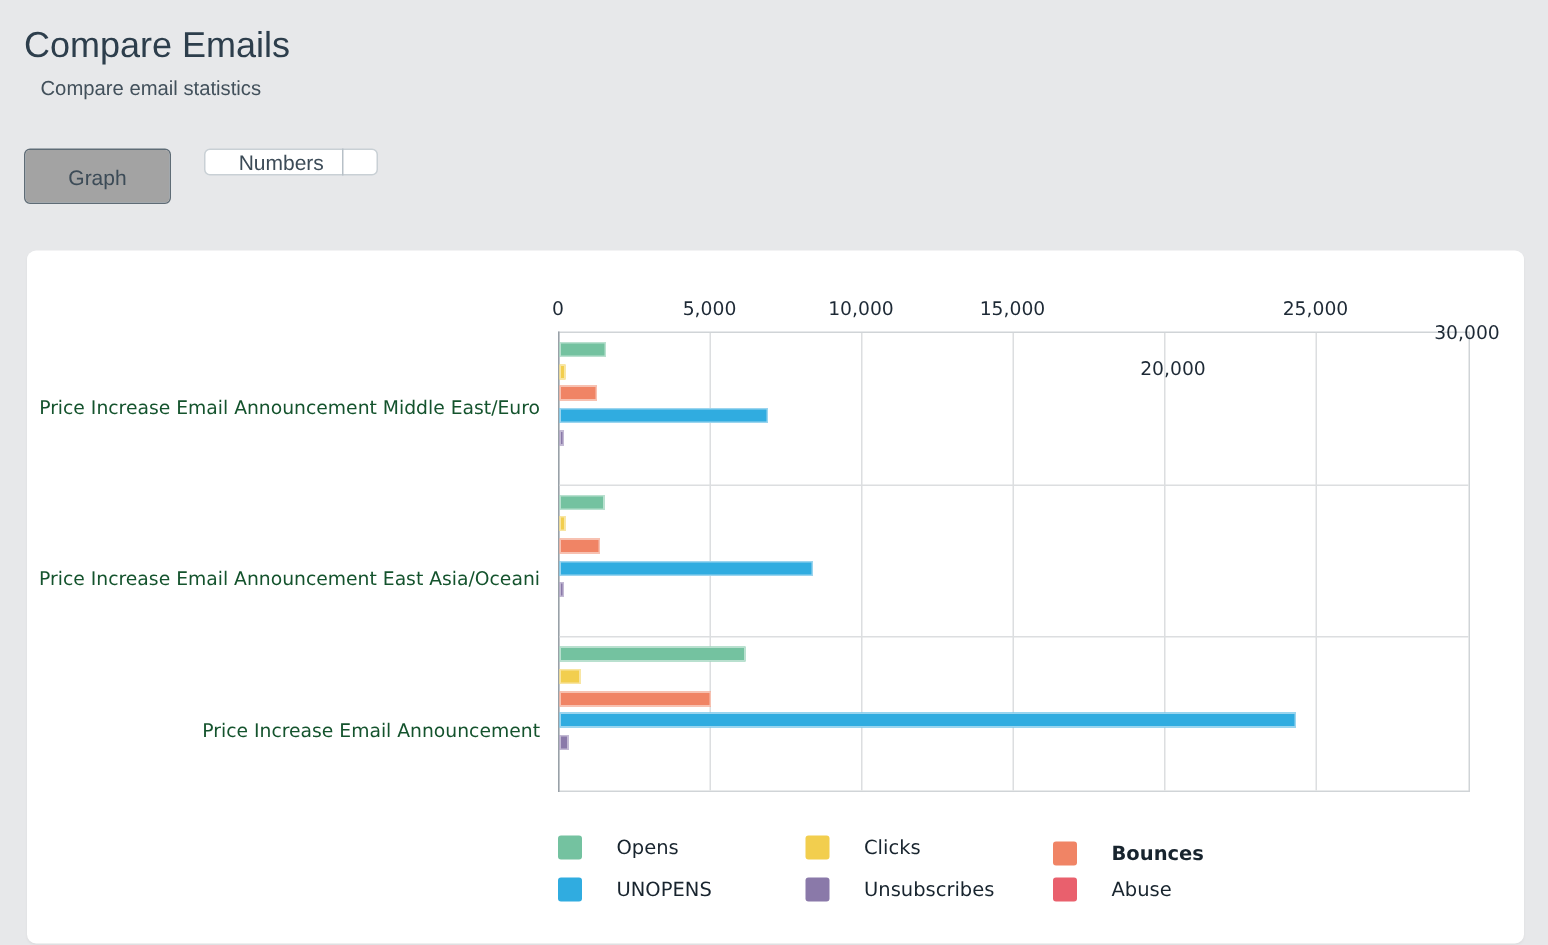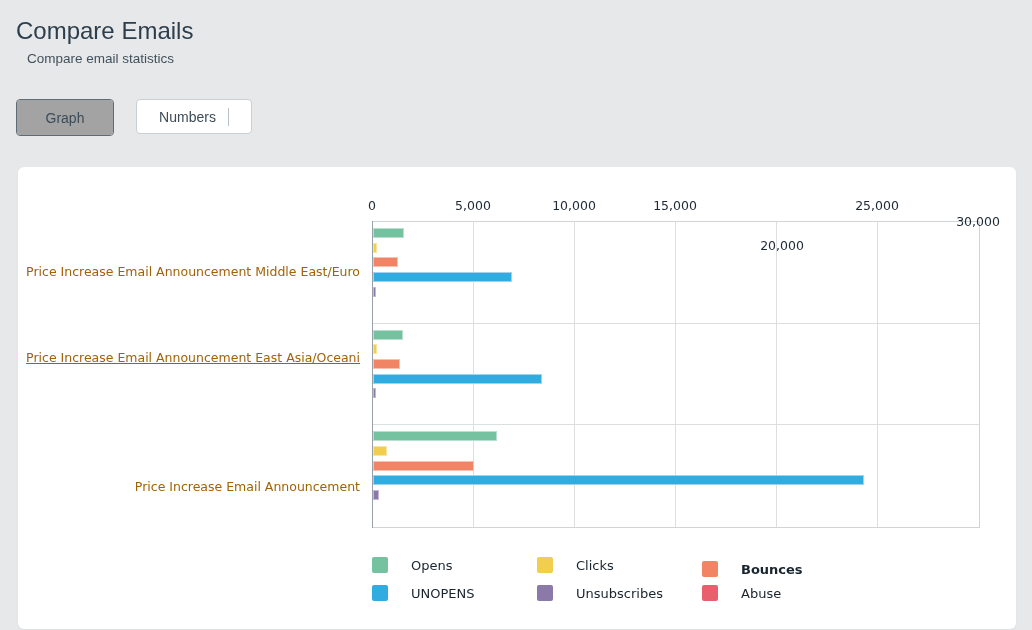--- a/index.html
+++ b/index.html
@@ -23,21 +23,21 @@
     display:inline-flex;border:1px solid #5f6c76;border-radius:4px;
     overflow:hidden;height:35px;background:#fff;
   }
   .segmented button{
     width:96px;height:35px;border:none;background:#fff;cursor:pointer;
     font-family:"Liberation Sans",sans-serif;font-size:14px;color:#3c4b57;padding:0;
   }
   .segmented button + button{border-left:1px solid #5f6c76;}
   .segmented button.active{background:#a3a3a3;}
   .numbers-btn{
-    margin-left:22px;width:116px;height:35px;background:#fff;cursor:pointer;
+    margin-left:22px;width:116px;height:18px;background:#fff;cursor:pointer;
     border:1px solid #c9d0d5;border-radius:4px;
     display:inline-flex;align-items:center;justify-content:center;
     font-family:"Liberation Sans",sans-serif;font-size:14px;color:#3c4b57;
   }
   .numbers-divider{
     display:inline-block;width:1px;height:18px;background:#b7c0c7;margin-left:12px;
   }
   .panel{
     margin:31px 16px 0 18px;height:462px;background:#fff;border-radius:6px;
     position:relative;box-shadow:0 1px 2px rgba(0,0,0,0.05);
@@ -47,21 +47,21 @@
     position:absolute;border:1px solid #d0d4d7;background:#fff;box-sizing:content-box;
   }
   .axis-line{position:absolute;width:1px;background:#99a1a8;}
   .gridline-v{position:absolute;width:1px;background:#dcdee0;}
   .gridline-h{position:absolute;height:1px;background:#dcdee0;}
   .x-tick{
     position:absolute;width:90px;text-align:center;font-size:12.5px;color:#1d2935;
   }
   .cat-label{
     position:absolute;left:0;width:342px;text-align:right;
-    font-size:12.5px;color:#a16207;height:18px;line-height:18px;
+    font-size:12.5px;color:#14532d;height:18px;line-height:18px;
     white-space:nowrap;overflow:hidden;
   }
   .bar{position:absolute;border-style:solid;border-width:1px;}
   .legend-item{position:absolute;display:flex;align-items:center;cursor:pointer;}
   .legend-swatch{width:16px;height:16px;border-radius:2px;flex:none;}
   .legend-label{margin-left:23px;font-size:13px;color:#18242e;white-space:nowrap;}
 </style>
 </head>
 <body>
 
@@ -92,21 +92,21 @@
       <div class="x-tick" style="left: 612px; top: 31px;">15,000</div>
       <div class="gridline-v" style="left: 758px; top: 55px; height: 305px;"></div>
       <div class="x-tick" style="left: 719px; top: 31px; margin-top: 40px;">20,000</div>
       <div class="gridline-v" style="left: 859px; top: 55px; height: 305px;"></div>
       <div class="x-tick" style="left: 814px; top: 31px;">25,000</div>
       <div class="x-tick" style="left: 915px; top: 31px; margin-top: 16px;">30,000</div>
       <div class="axis-line" style="left: 354px; top: 54px; height: 307px;"></div>
       <div class="gridline-h" style="left: 355px; top: 156px; width: 606px;"></div>
       <div class="gridline-h" style="left: 355px; top: 257px; width: 606px;"></div>
       <div class="cat-label" style="top: 96px;">Price Increase Email Announcement Middle East/Euro</div>
-      <div class="cat-label" style="top: 182px; text-decoration: underline;">Price Increase Email Announcement East Asia/Oceani</div>
+      <div class="cat-label" style="top: 210px;">Price Increase Email Announcement East Asia/Oceani</div>
       <div class="cat-label" style="top: 311px;">Price Increase Email Announcement</div>
       <div class="bar" style="left: 355px; top: 61px; width: 29px; height: 8px; background: rgb(116, 194, 160); border-color: rgb(185, 224, 207);"></div>
       <div class="bar" style="left: 355px; top: 163px; width: 28px; height: 8px; background: rgb(116, 194, 160); border-color: rgb(185, 224, 207);"></div>
       <div class="bar" style="left: 355px; top: 264px; width: 122px; height: 8px; background: rgb(116, 194, 160); border-color: rgb(185, 224, 207);"></div>
       <div class="bar" style="left: 355px; top: 76px; width: 2px; height: 8px; background: rgb(242, 206, 78); border-color: rgb(248, 229, 162);"></div>
       <div class="bar" style="left: 355px; top: 177px; width: 2px; height: 8px; background: rgb(242, 206, 78); border-color: rgb(248, 229, 162);"></div>
       <div class="bar" style="left: 355px; top: 279px; width: 12px; height: 8px; background: rgb(242, 206, 78); border-color: rgb(248, 229, 162);"></div>
       <div class="bar" style="left: 355px; top: 90px; width: 23px; height: 8px; background: rgb(240, 132, 101); border-color: rgb(247, 193, 177);"></div>
       <div class="bar" style="left: 355px; top: 192px; width: 25px; height: 8px; background: rgb(240, 132, 101); border-color: rgb(247, 193, 177);"></div>
       <div class="bar" style="left: 355px; top: 294px; width: 99px; height: 8px; background: rgb(240, 132, 101); border-color: rgb(247, 193, 177);"></div>

